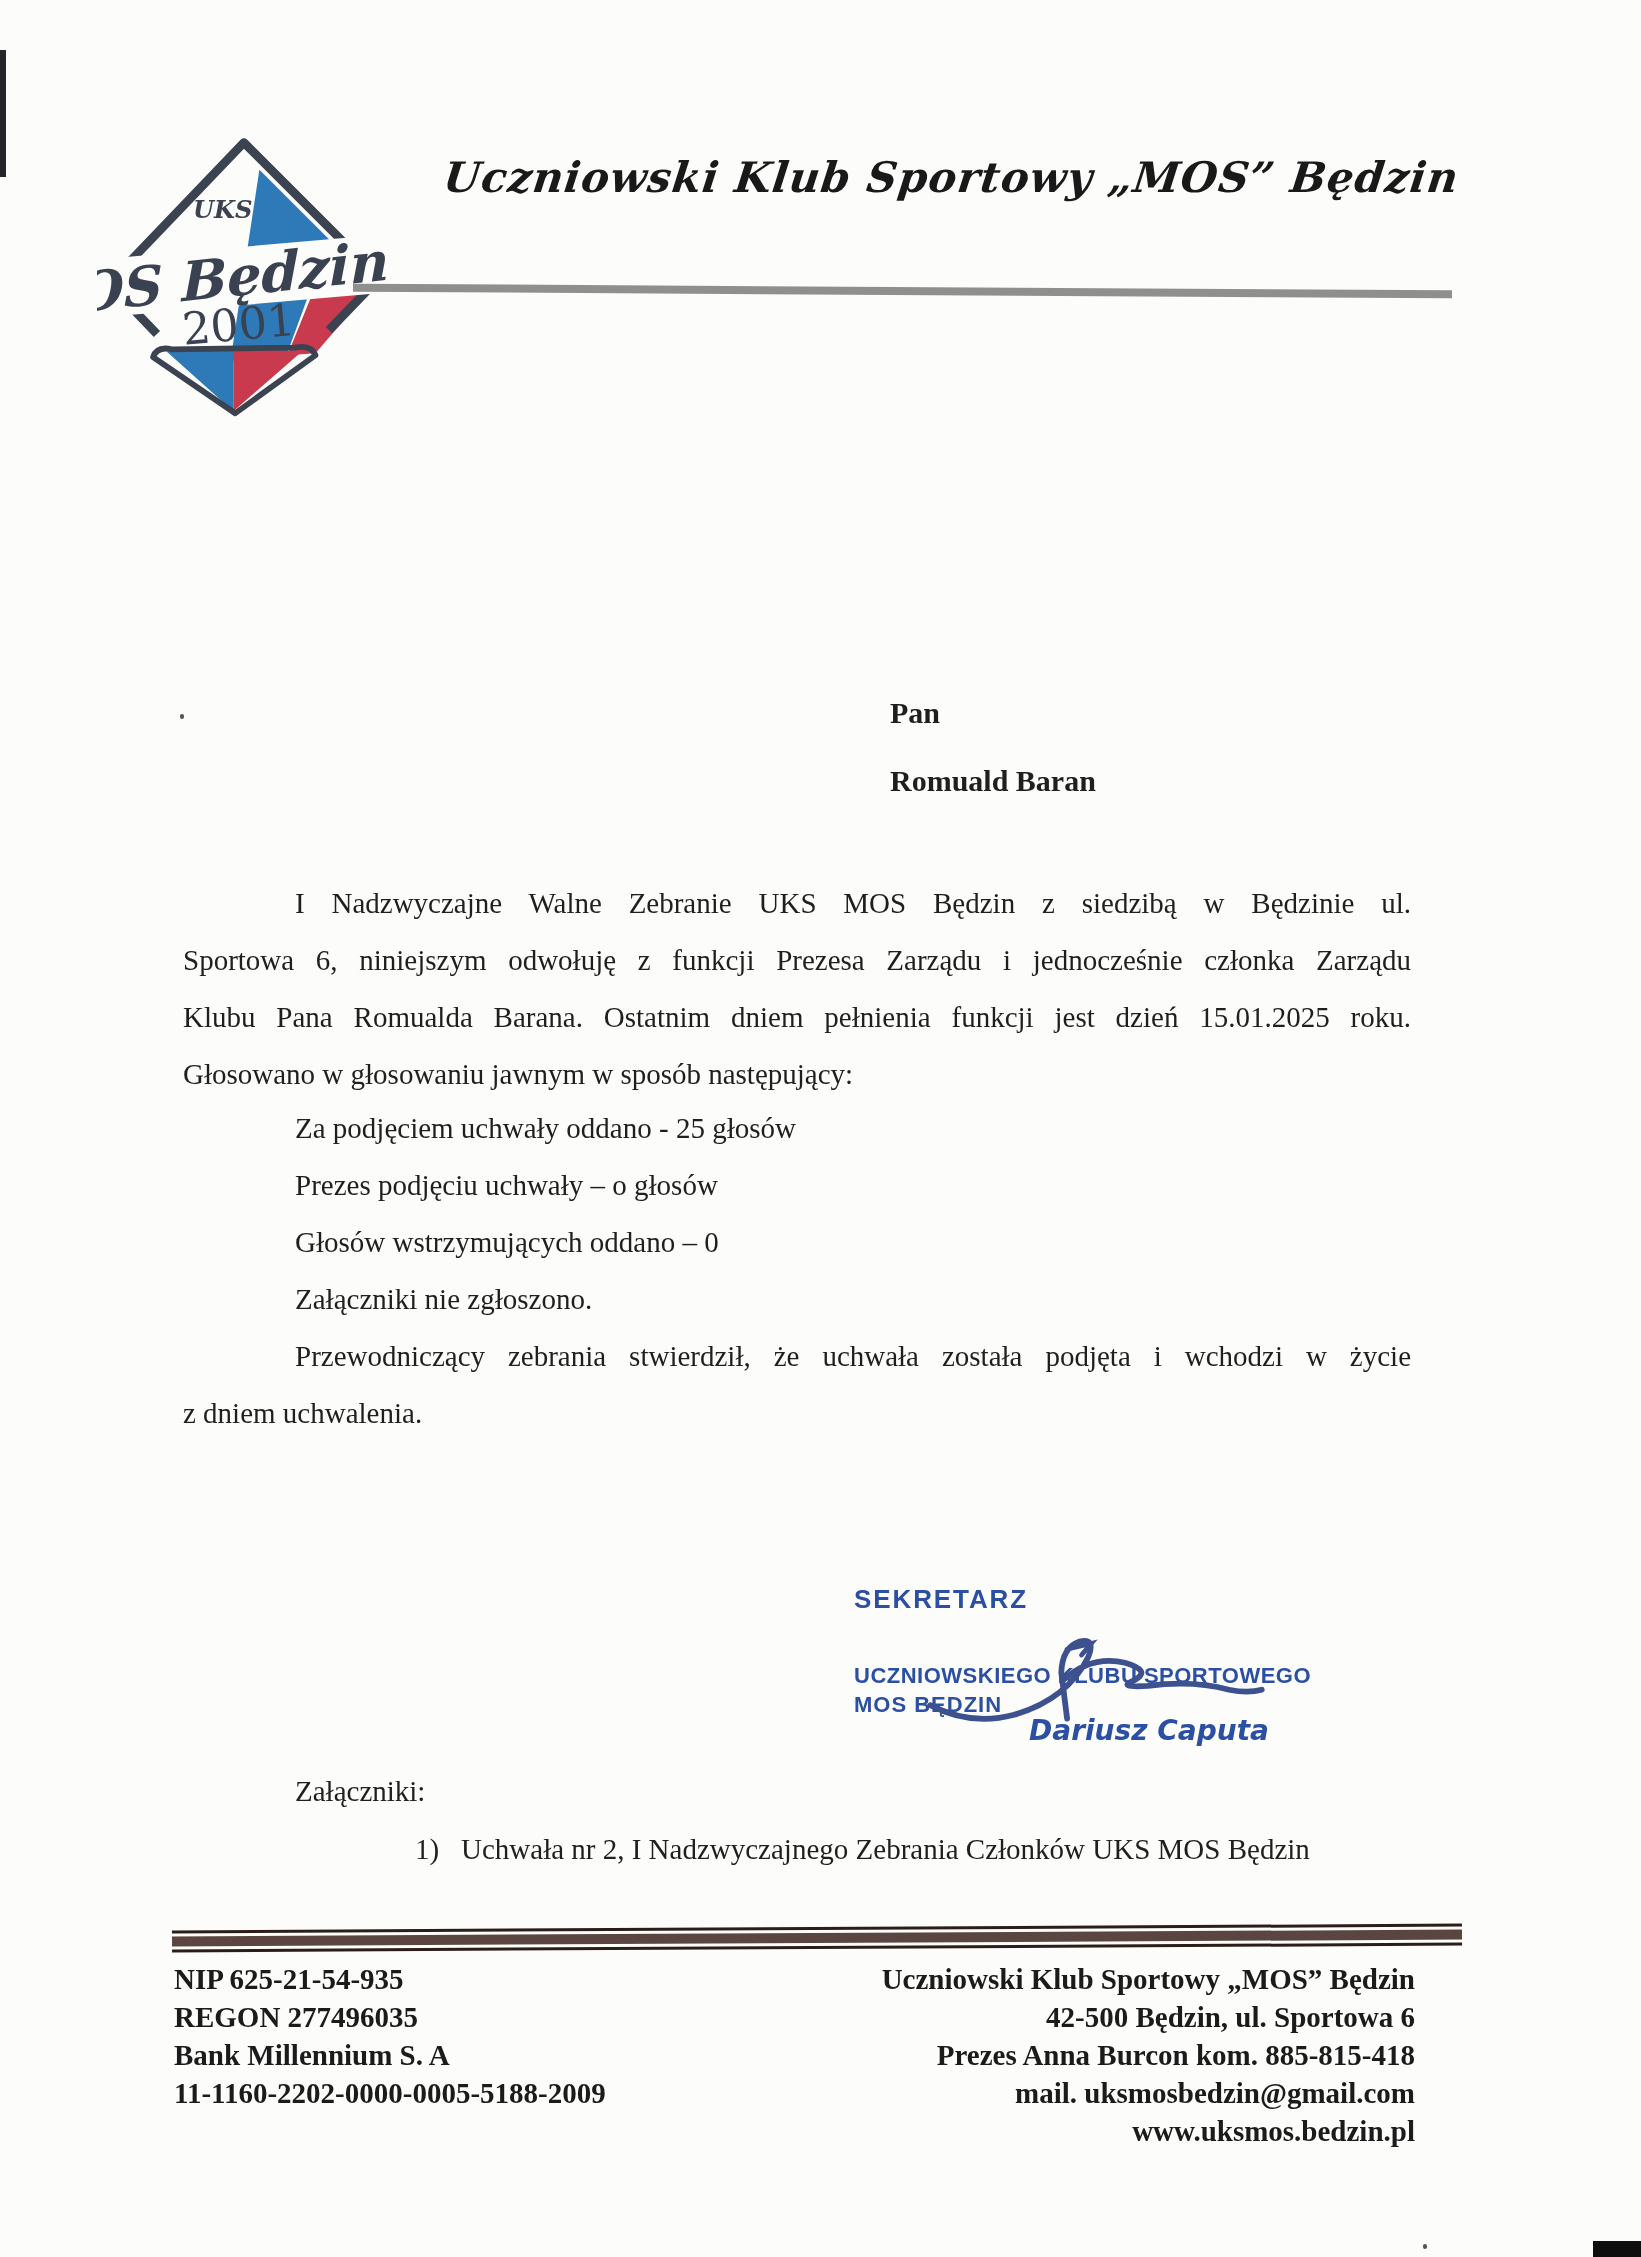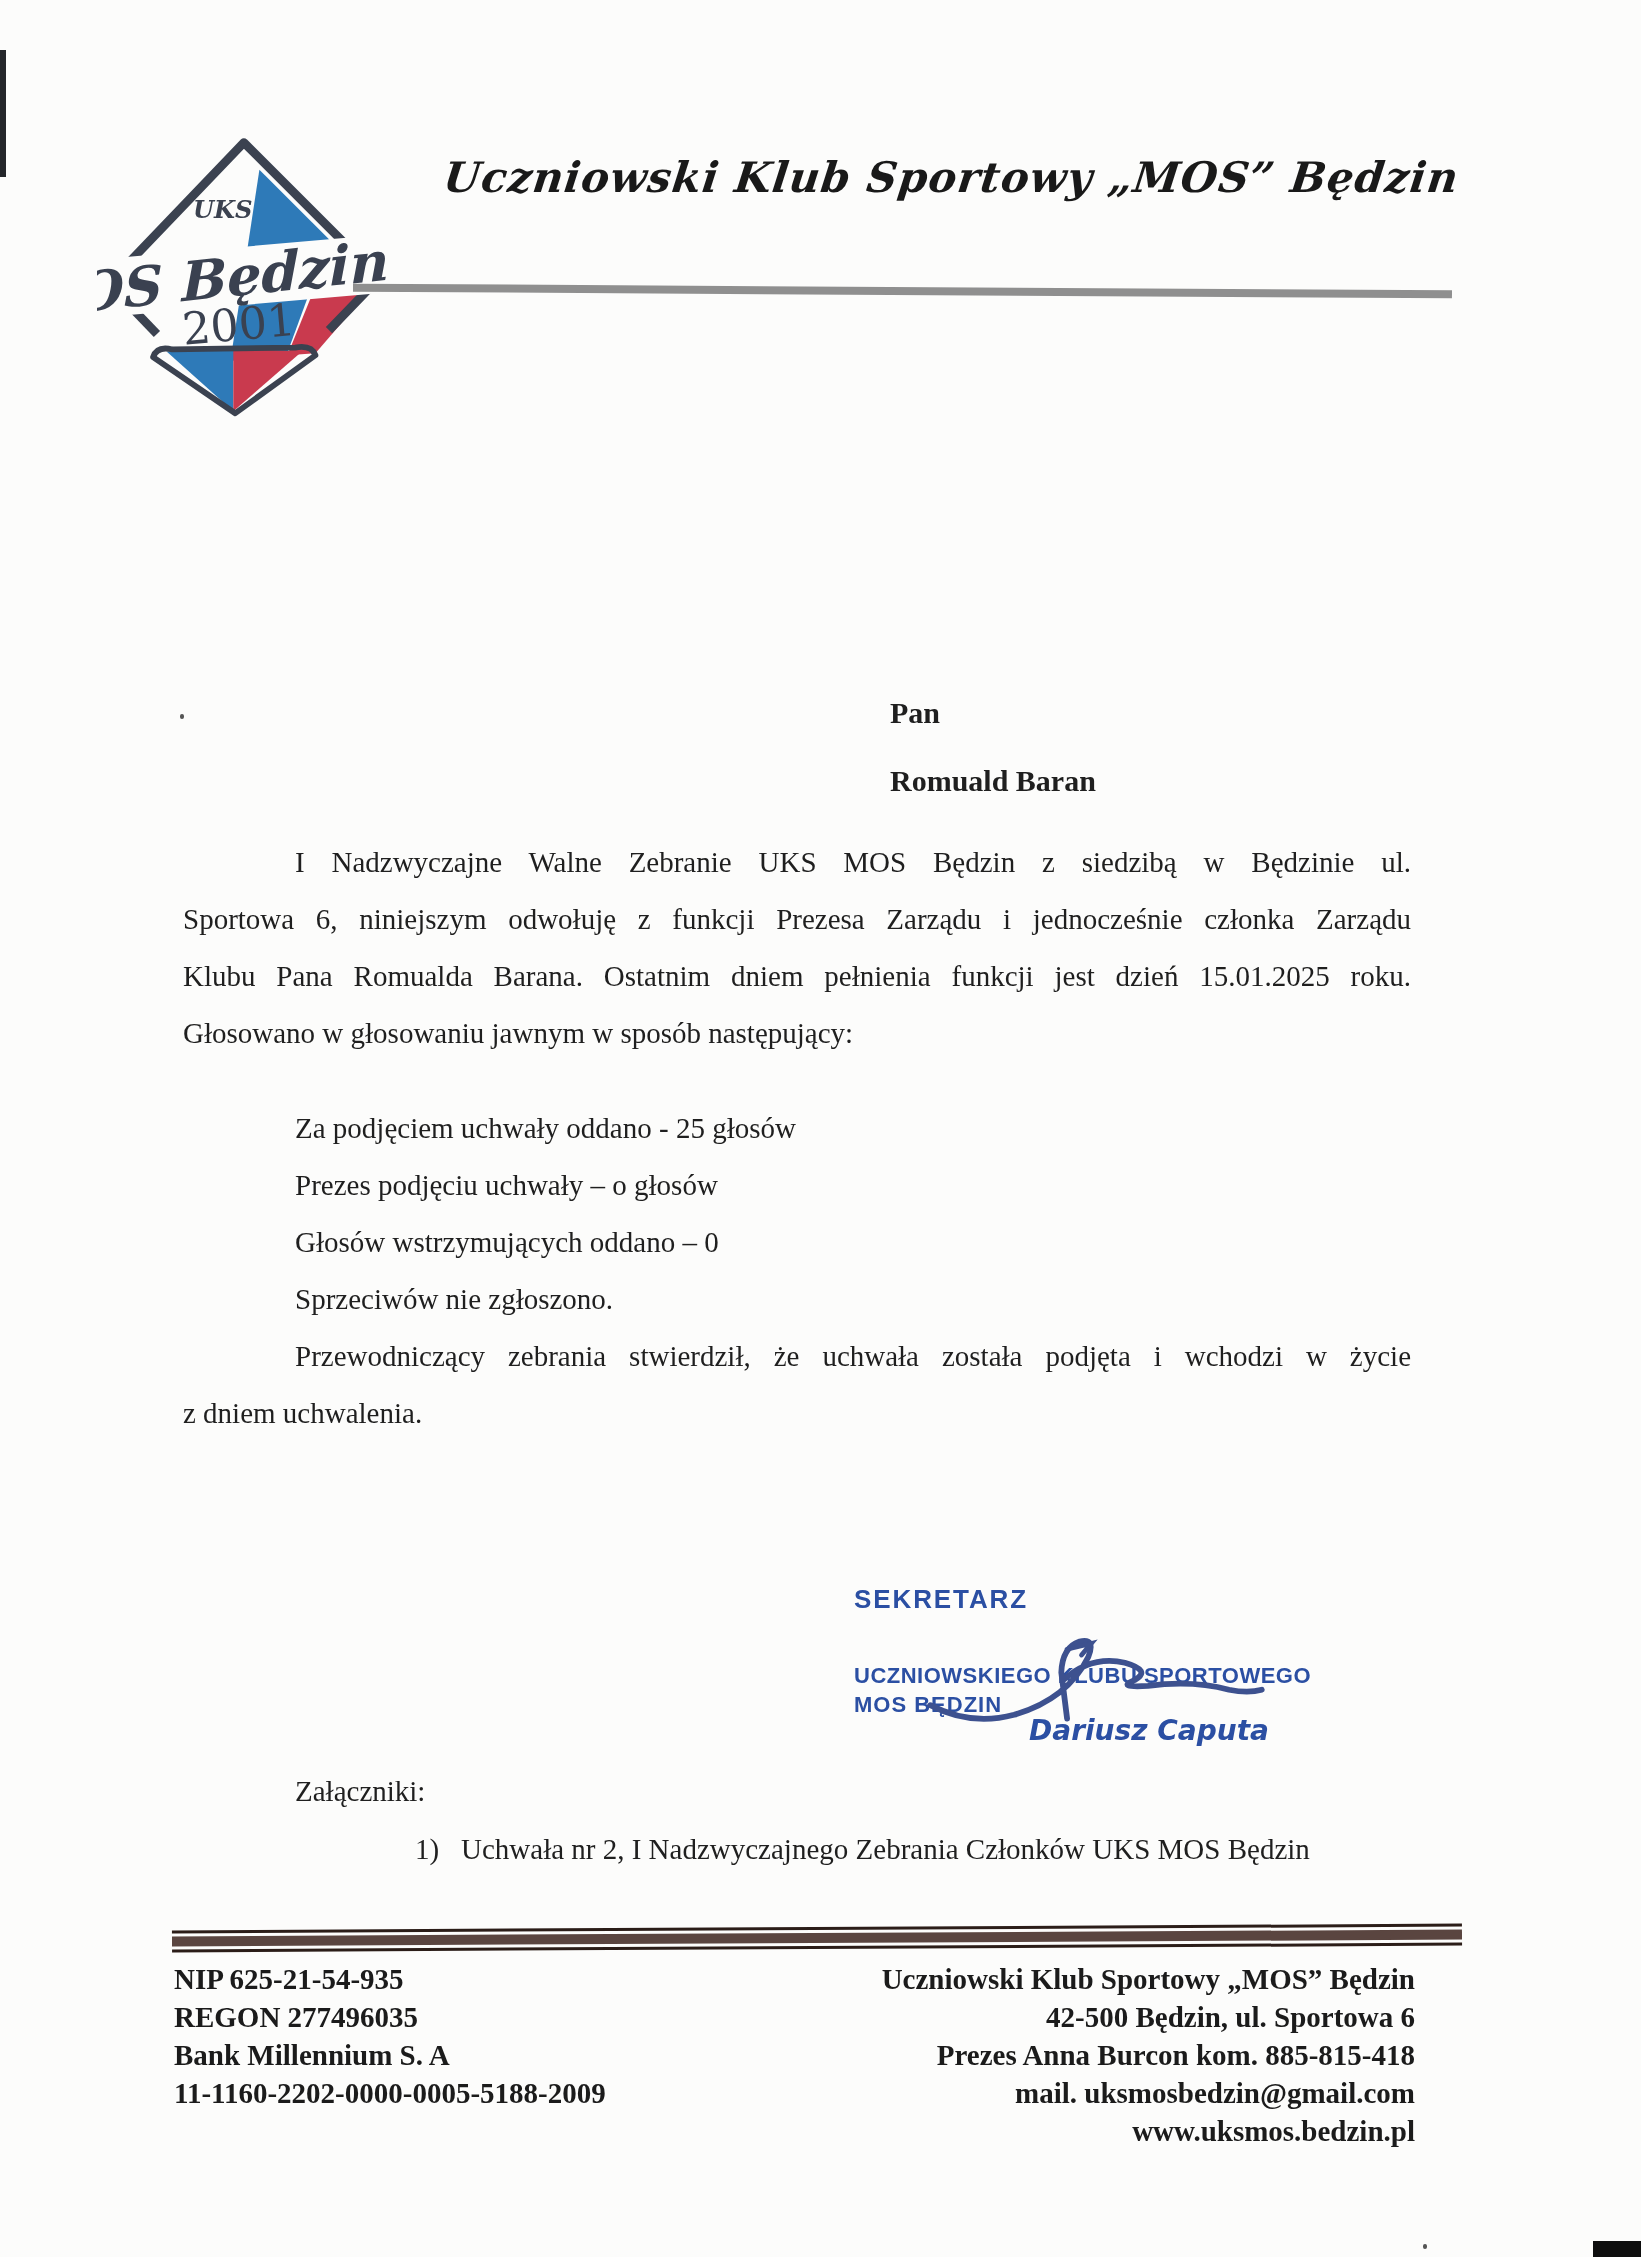--- a/index.html
+++ b/index.html
@@ -31,21 +31,21 @@
     left:353px;top:287px;width:1099px;height:7.7px;
     background:#8f8f8f;transform:rotate(0.35deg);
   }
 
   
   .addressee{left:890px;top:679px;font-weight:bold;font-size:30px;line-height:68px;}
   .margin-dot{left:180px;top:714px;}
 
   
   .bodytext{font-size:29px;line-height:57px;}
-  .para1{left:183px;top:834px;width:1228px;}
+  .para1{left:183px;top:875px;width:1228px;}
   .jline{text-align:justify;text-align-last:justify;}
   .indent1{padding-left:112px;box-sizing:border-box;}
   .votes{left:295px;top:1100px;width:1062px;}
   .closing{left:183px;top:1328px;width:1228px;}
 
   
   .stamp{
     left:854px;top:1583px;width:579px;
     font-family:"Liberation Sans", sans-serif;
     font-weight:bold;color:#2b4fa3;
@@ -126,21 +126,21 @@
     <div class="jline indent1">I Nadzwyczajne Walne Zebranie UKS MOS Będzin z siedzibą w Będzinie ul.</div>
     <div class="jline">Sportowa 6, niniejszym odwołuję z funkcji Prezesa Zarządu i jednocześnie członka Zarządu</div>
     <div class="jline">Klubu Pana Romualda Barana. Ostatnim dniem pełnienia funkcji jest dzień 15.01.2025 roku.</div>
     <div>Głosowano w głosowaniu jawnym w sposób następujący:</div>
   </div>
 
   <div class="abs bodytext votes">
     <div>Za podjęciem uchwały oddano - 25 głosów</div>
     <div>Prezes podjęciu uchwały – o głosów</div>
     <div>Głosów wstrzymujących oddano – 0</div>
-    <div>Sprzeciwów nie zgłoszono.</div>
+    <div>Załączniki nie zgłoszono.</div>
   </div>
 
   <div class="abs bodytext closing">
     <div class="jline indent1">Przewodniczący zebrania stwierdził, że uchwała została podjęta i wchodzi w życie</div>
     <div>z  dniem uchwalenia.</div>
   </div>
 
   <div class="abs stamp">
     <div class="stamp-l1">SEKRETARZ</div>
     <div class="stamp-l2">UCZNIOWSKIEGO KLUBU SPORTOWEGO</div>

